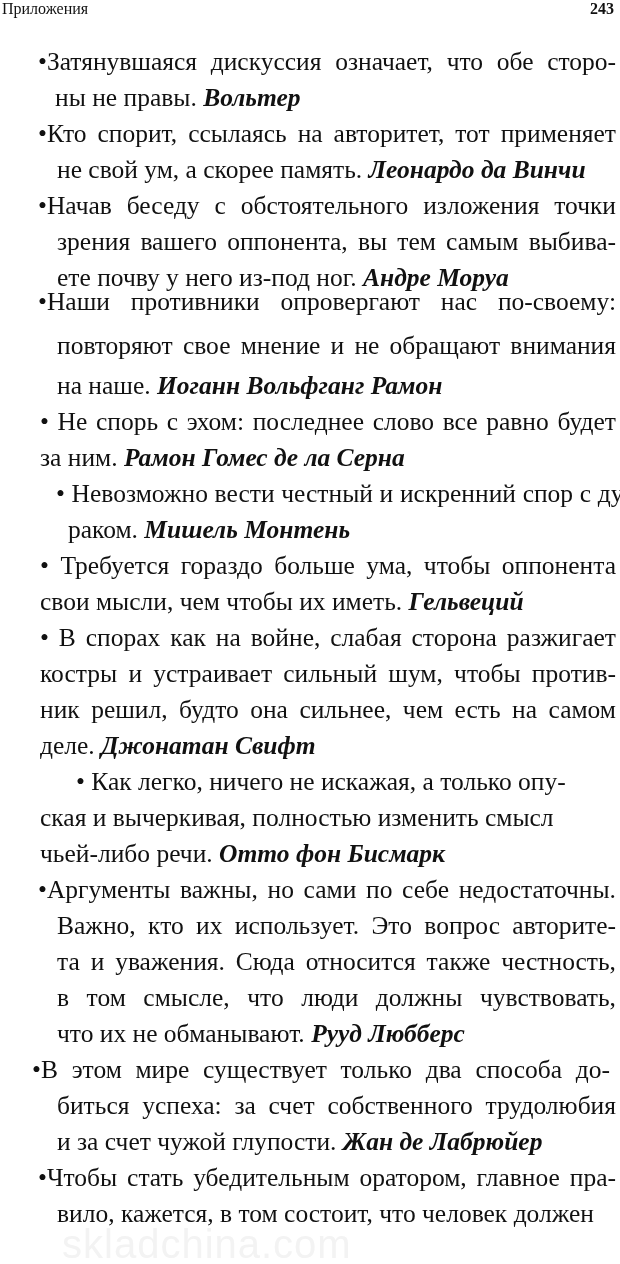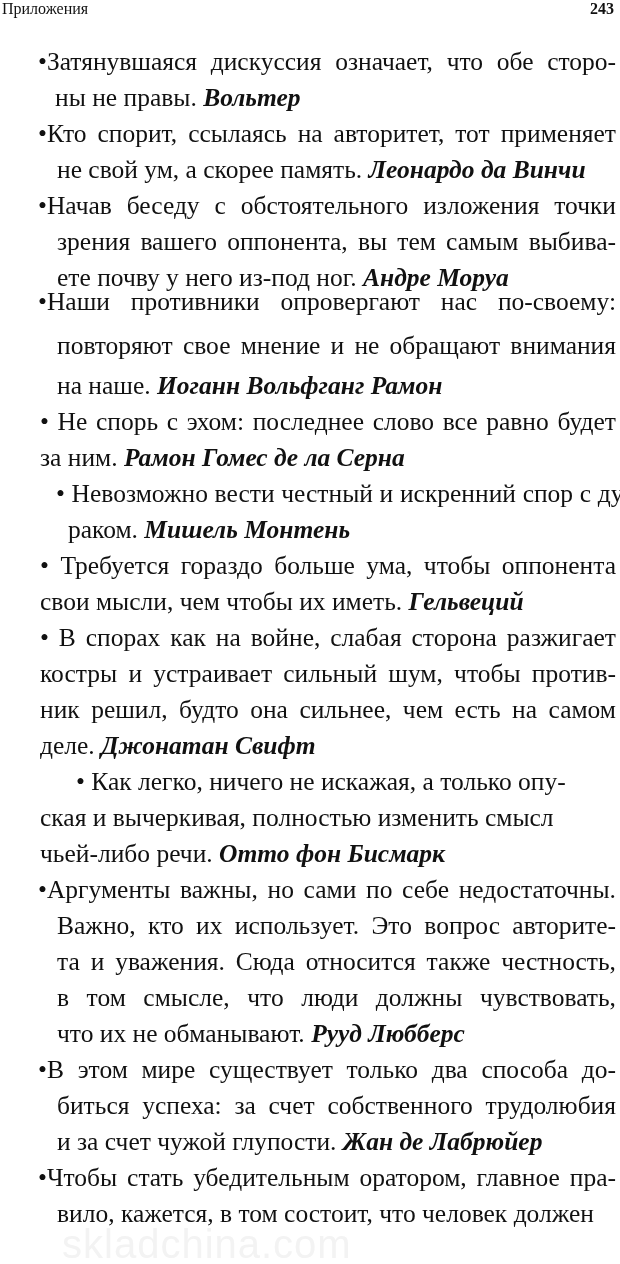--- a/index.html
+++ b/index.html
@@ -77,21 +77,21 @@
 
   <div class="para">
     <div class="line just" style="left:38px;width:578px;top:872px;">•Аргументы важны, но сами по себе недостаточны.</div>
     <div class="line just" style="left:57px;width:559px;top:908px;">Важно, кто их использует. Это вопрос авторите-</div>
     <div class="line just" style="left:57px;width:559px;top:944px;">та и уважения. Сюда относится также честность,</div>
     <div class="line just" style="left:57px;width:559px;top:980px;">в том смысле, что люди должны чувствовать,</div>
     <div class="line" style="left:57px;top:1016px;"><span>что их не обманывают. </span><span class="author">Рууд Любберс</span></div>
   </div>
 
   <div class="para">
-    <div class="line just" style="left:38px;width:578px;top:1052px;">•В этом мире существует только два способа до-</div>
+    <div class="line just" style="left:32px;width:578px;top:1052px;">•В этом мире существует только два способа до-</div>
     <div class="line just" style="left:57px;width:559px;top:1088px;">биться успеха: за счет собственного трудолюбия</div>
     <div class="line" style="left:57px;top:1124px;"><span>и за счет чужой глупости. </span><span class="author">Жан де Лабрюйер</span></div>
   </div>
 
   <div class="para">
     <div class="line just" style="left:38px;width:578px;top:1160px;">•Чтобы стать убедительным оратором, главное пра-</div>
     <div class="line" style="left:57px;top:1196px;">вило, кажется, в том состоит, что человек должен</div>
   </div>
 </div>
 

